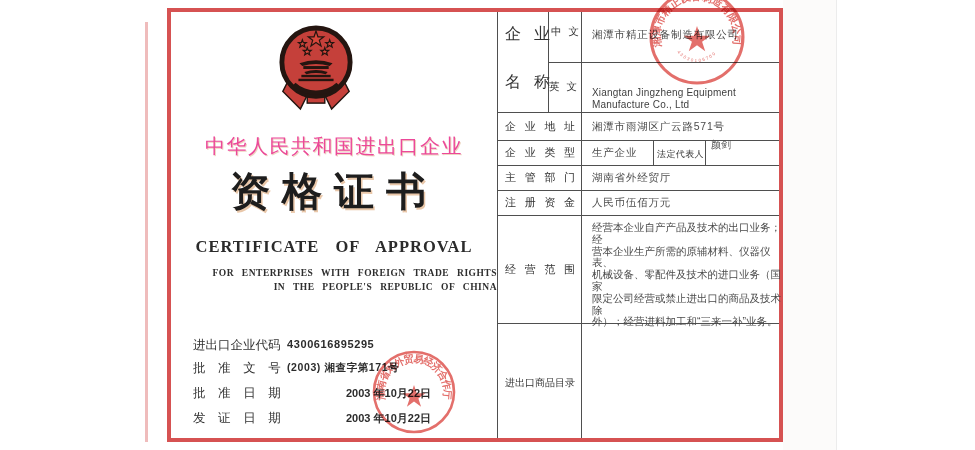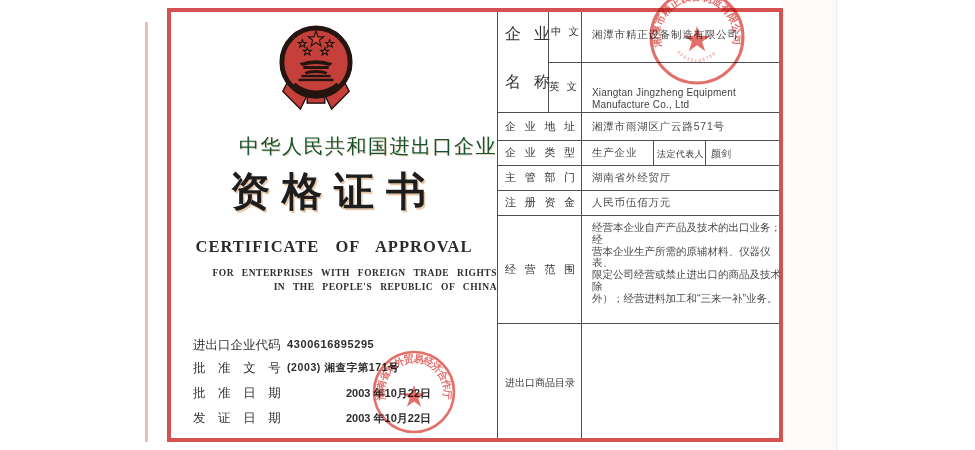--- a/index.html
+++ b/index.html
@@ -13,22 +13,22 @@
     border:4px solid #d65252;}
   
   .scan-pink{left:145px;top:22px;width:3px;height:420px;background:rgba(224,122,122,.5);}
   .scan-strip{left:783px;top:0;width:53px;height:450px;background:#fcfbfa;}
   .scan-edge{left:836px;top:0;width:1px;height:450px;background:#ececec;}
   
   .vline,.hline{background:#4f4f4f;}
   .vline{width:1px;}
   .hline{height:1px;}
   
-  .t-cn-small{left:171px;top:133px;width:326px;text-align:right;font-size:20px;
-    letter-spacing:1.5px;color:#14532d;font-weight:500;
+  .t-cn-small{left:171px;top:133px;width:326px;text-align:center;font-size:20px;
+    letter-spacing:1.5px;color:#ec4899;font-weight:500;
     font-family:"Liberation Serif","DejaVu Serif",serif;
     text-shadow:1px 1px 0 rgba(195,120,50,.3);}
   .t-cn-large{left:171px;top:164px;width:326px;text-align:center;font-size:40px;
     font-weight:bold;letter-spacing:12px;color:#1d1d1d;
     text-shadow:1.5px 1.5px 0 rgba(200,115,40,.4);}
   .t-en-title{left:171px;top:237px;width:326px;text-align:center;font-size:16.5px;
     font-weight:bold;word-spacing:11px;letter-spacing:1px;color:#2b2b2b;
     font-family:"Liberation Serif","DejaVu Serif",serif;}
   .t-en-sub{left:171px;width:326px;text-align:right;font-size:9.5px;font-weight:bold;
     word-spacing:5px;letter-spacing:.5px;color:#2e2e2e;
@@ -132,32 +132,33 @@
   <div class="abs tbl-value" style="top:28px">湘潭市精正设备制造有限公司</div>
   <div class="abs en-name" style="top:87px">Xiangtan Jingzheng Equipment</div>
   <div class="abs en-name" style="top:99px">Manufacture Co., Ltd</div>
 
   <div class="abs tbl-label lab4" style="top:119px">企业地址</div>
   <div class="abs tbl-value" style="top:120px">湘潭市雨湖区广云路571号</div>
 
   <div class="abs tbl-label lab4" style="top:145px">企业类型</div>
   <div class="abs tbl-value" style="top:146px">生产企业</div>
   <div class="abs legal-lab" style="top:148px">法定代表人</div>
-  <div class="abs legal-val" style="top:147px">颜剑</div>
+  <div class="abs legal-val" style="top:138px">颜剑</div>
 
   <div class="abs tbl-label lab4" style="top:170px">主管部门</div>
   <div class="abs tbl-value" style="top:171px">湖南省外经贸厅</div>
 
   <div class="abs tbl-label lab4" style="top:195px">注册资金</div>
   <div class="abs tbl-value" style="top:196px">人民币伍佰万元</div>
 
   <div class="abs tbl-label lab4" style="top:262px">经营范围</div>
   <div class="abs scope" style="top:222px">
     <div>经营本企业自产产品及技术的出口业务；经</div>
     <div>营本企业生产所需的原辅材料、仪器仪表、</div>
+    <div>机械设备、零配件及技术的进口业务（国家</div>
     <div>限定公司经营或禁止进出口的商品及技术除</div>
     <div>外）；经营进料加工和“三来一补”业务。</div>
   </div>
 
   <div class="abs tbl-label lab7" style="top:376px">进出口商品目录</div>
 
   <svg class="abs stamp" style="left:647px;top:-13px" width="100" height="100" viewBox="0 0 100 100">
     <defs>
       <path id="cp-text" d="M14.3,59.6 A37,37 0 1 1 85.7,59.6" fill="none"></path>
       <path id="cp-digits" d="M30,65 A25,25 0 0 0 70,65" fill="none"></path>

